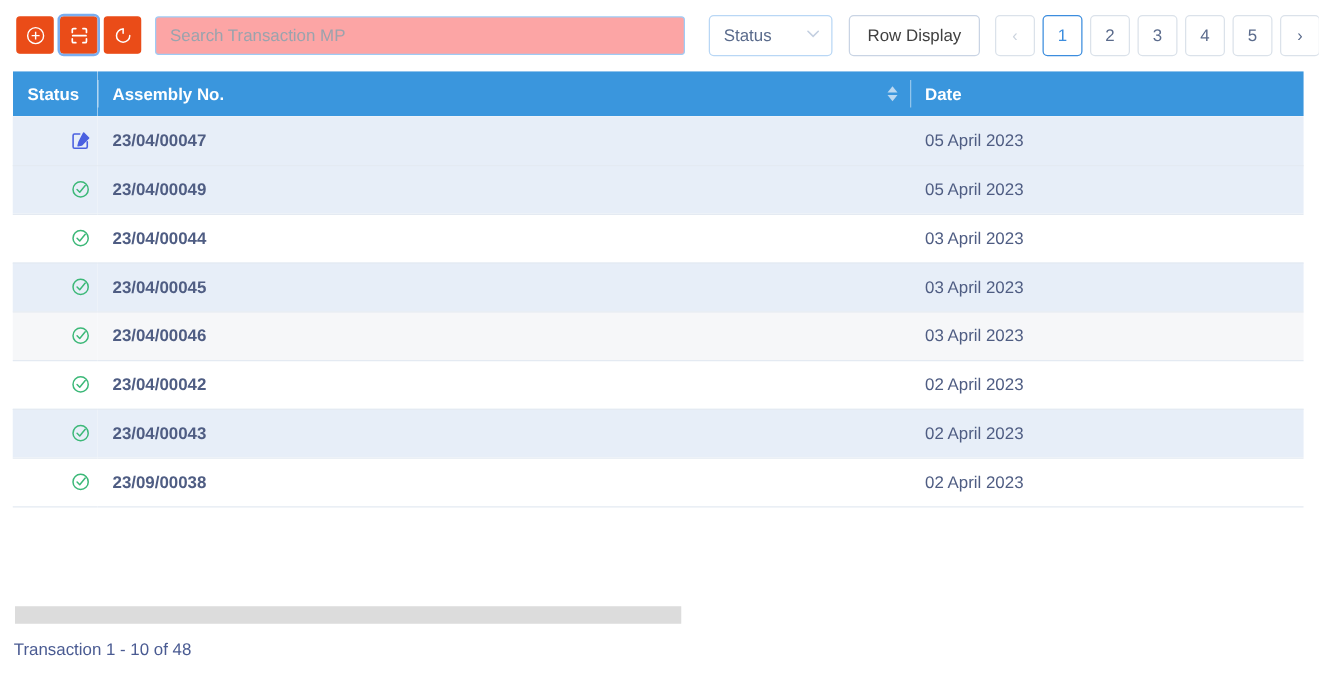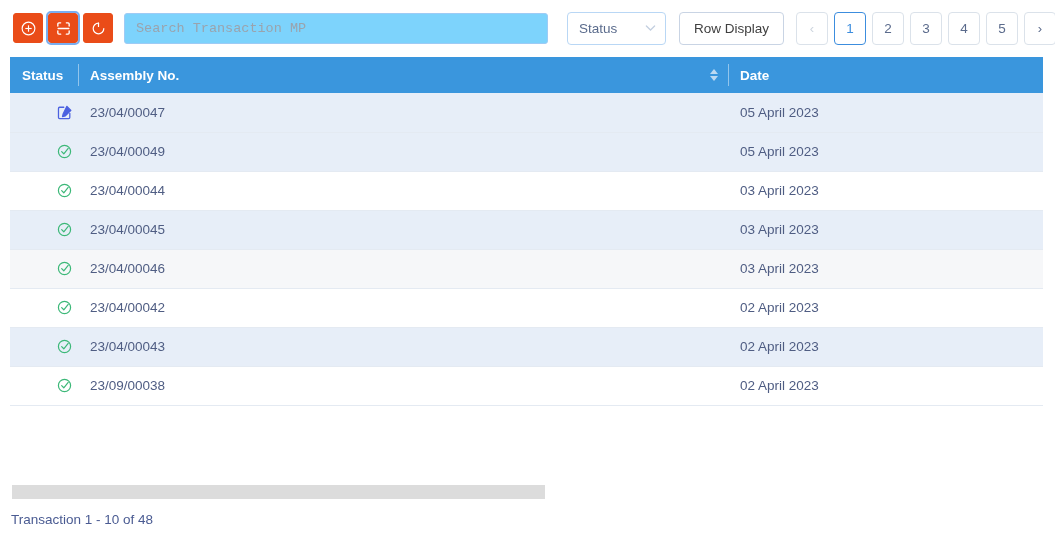--- a/index.html
+++ b/index.html
@@ -26,23 +26,23 @@
   .icon-btn svg { display:block; }
   .icon-btn.first { margin-left: 13px; }
   .icon-btn.spaced { margin-left: 5px; }
   .icon-btn.focused { outline: 2px solid #7aaef0; outline-offset: 0px; }
 
   .search-wrap { margin-left: 11px; flex: none; }
   .search-input {
     width: 424px; height: 31px;
     border: 1px solid #9ecbf5; border-radius: 3px;
     padding: 0 11px;
-    font-family: Liberation Mono, monospace;
+    font-family: Liberation Sans, sans-serif;
     font-size: 13.5px; color: #495057;
-    background: #7dd3fc; outline: none;
+    background: #fca5a5; outline: none;
   }
   .search-input::placeholder { color: #9aa3ad; }
 
   .status-select {
     margin-left: 19px; width: 99px; height: 33px;
     border: 1px solid #b9d7f5; border-radius: 4px; background: #fff;
     display: flex; align-items: center; justify-content: space-between;
     padding: 0 9px 0 11px; cursor: pointer; flex:none;
   }
   .status-select .lbl { font-size: 13.5px; color: #5a6b8c; }
@@ -96,21 +96,21 @@
   table.grid tbody td {
     height: 39px; font-size: 13.5px; color: #4f5d83;
     border-bottom: 1px solid #e4eaf2; vertical-align: middle;
     padding: 0 0 0 12px;
   }
   tbody tr.odd td { background: #e7eef8; }
   tbody tr.even td { background: #ffffff; }
   tbody tr.hover td { background: #f6f7f9; }
   td.c-status { padding-left: 0; text-align: left; }
   td.c-status .ico-cell { padding-left: 34px; display:flex; align-items:center; }
-  td.c-assembly { padding-left: 14px; }
+  td.c-assembly { padding-left: 14px; font-weight: bold; }
   td.c-date { padding-left: 14px; }
 
   
   .hscroll {
     position: absolute; left: 12px; top: 485px; width: 1031px; height: 14px;
     background: #ffffff;
   }
   .hscroll .thumb {
     position: absolute; left: 0; top: 0; height: 14px; width: 533px;
     background: #dcdcdc; border-radius: 0px; cursor: pointer;

